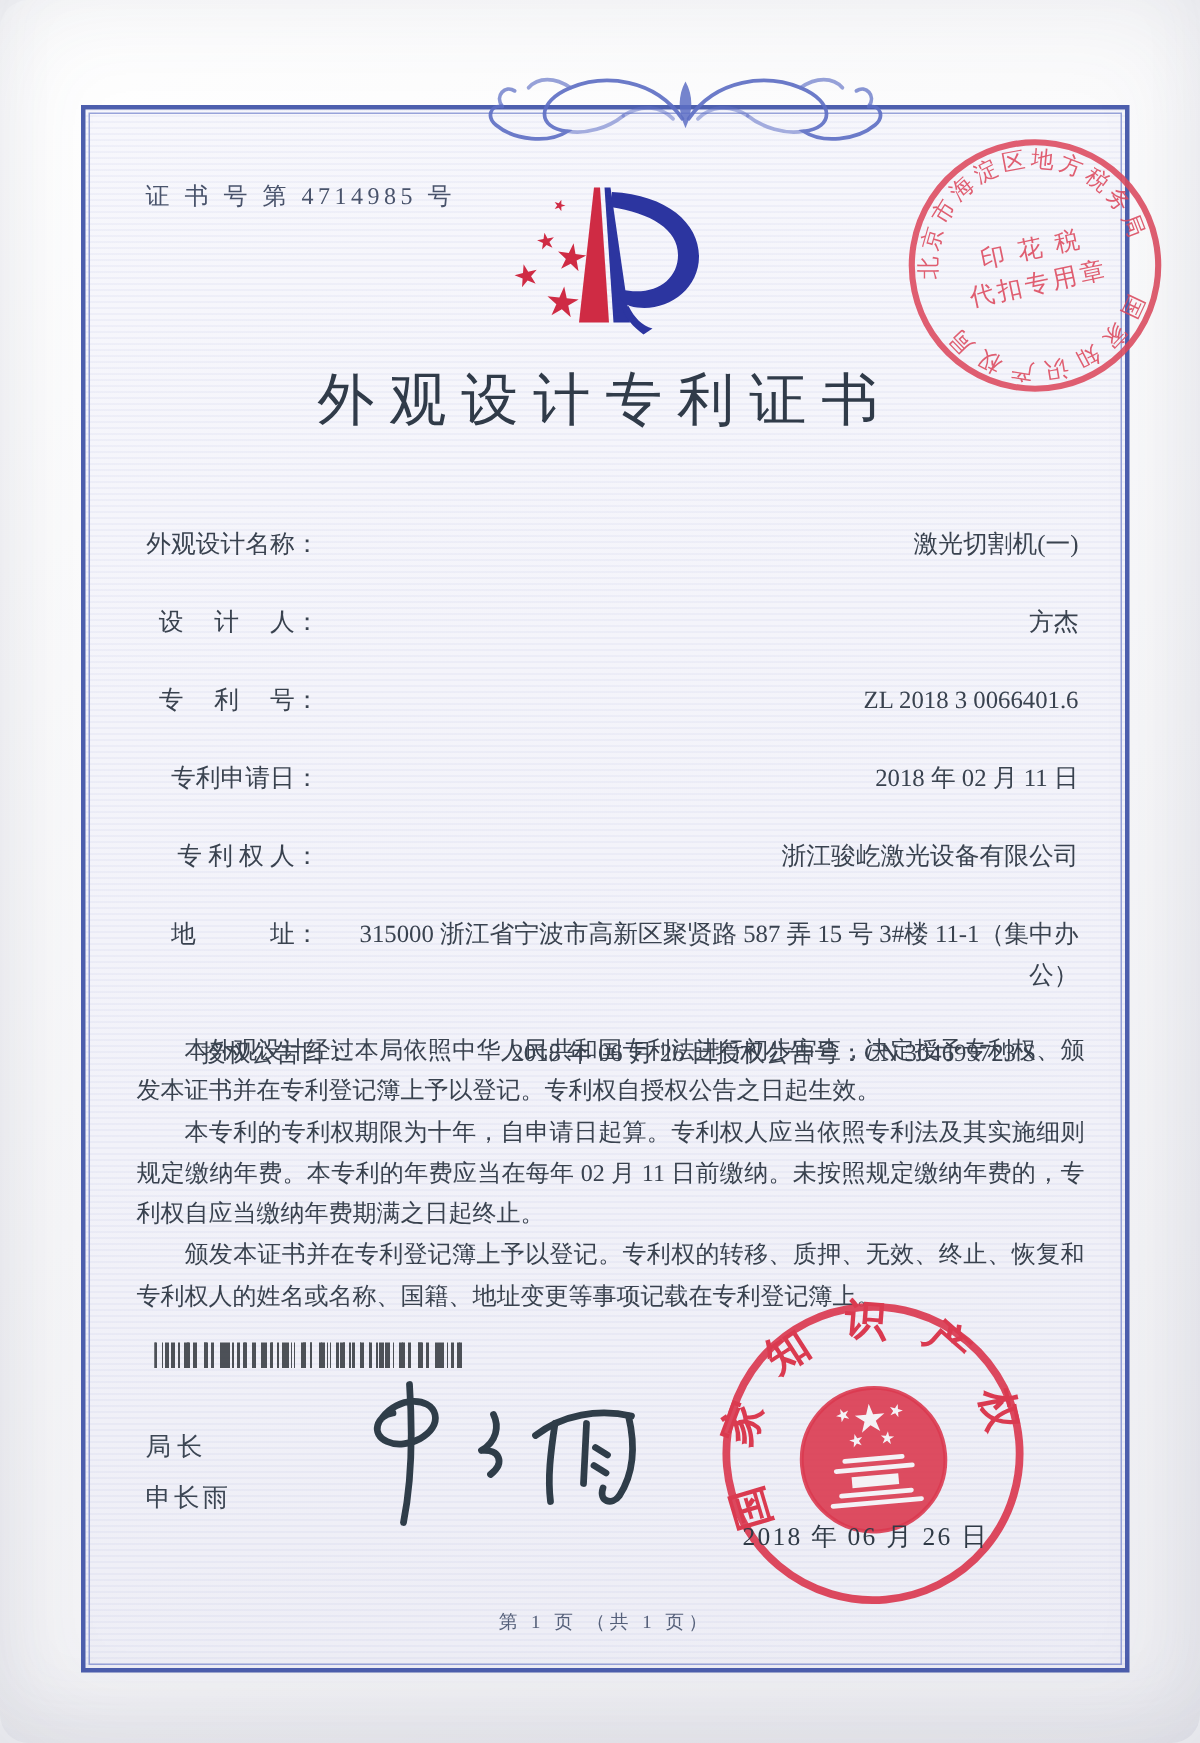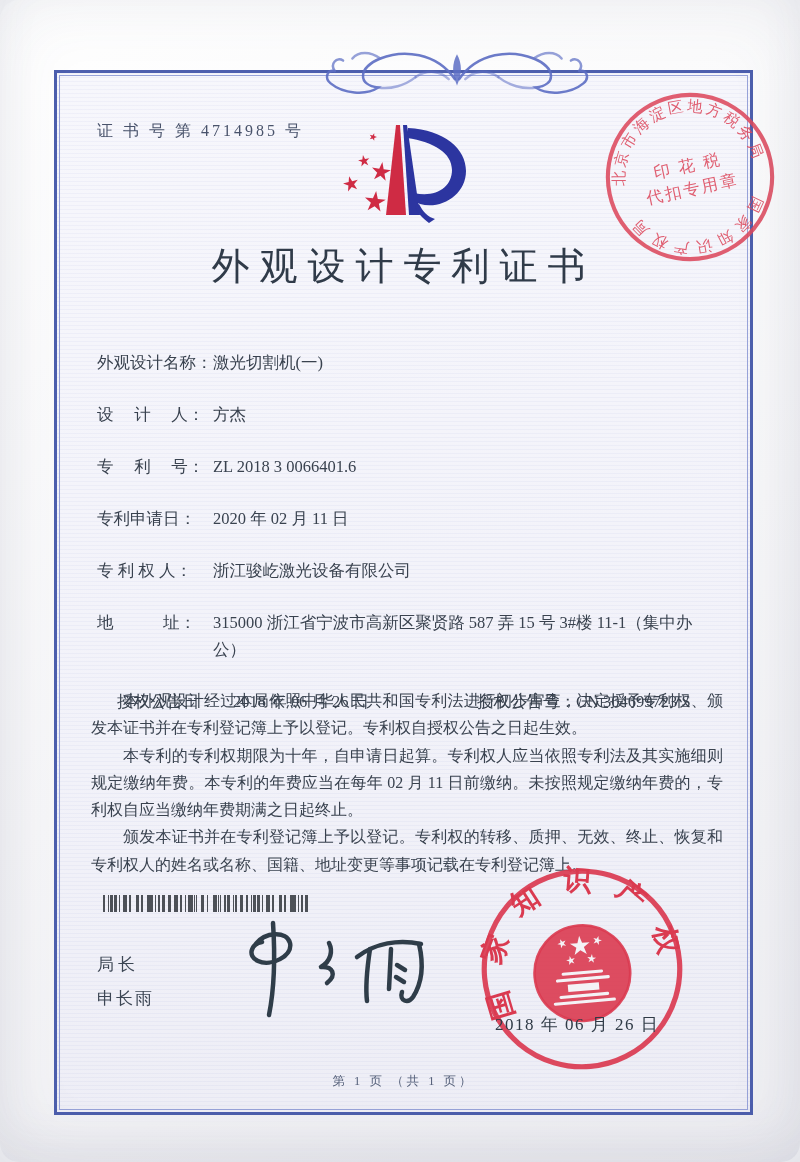--- a/index.html
+++ b/index.html
@@ -31,21 +31,21 @@
   }
   .abs{position:absolute;}
   .certno{
     left:40px;top:48px;font-size:16px;color:#49536b;letter-spacing:3px;
   }
   .title{
     left:0;right:0;top:168px;text-align:center;
     font-size:38px;font-weight:400;color:#303b49;letter-spacing:10px;
   }
   .rows{left:40px;top:276px;width:622px;font-size:16.5px;color:#39424f;}
-  .frow{line-height:27px;margin-bottom:25px;display:flex;align-items:flex-start;}
+  .frow{line-height:27px;margin-bottom:25px;display:flex;align-items:flex-start;text-align:right;}
   .frow .flabel{flex:0 0 116px;white-space:nowrap;}
   .frow .fvalue{flex:1 1 auto;}
   .frow-split{display:flex;}
   .frow-split .left{flex:0 0 360px;display:flex;margin-left:20px;}
   .frow-split .right{display:flex;white-space:nowrap;}
   .paras{left:34px;top:614px;width:632px;font-size:16px;line-height:27.3px;
     color:#39424f;text-align:justify;}
   .paras p{margin:0;text-indent:2em;}
   .barcode{
     left:46px;top:822px;width:206px;height:17px;opacity:.82;
@@ -140,21 +140,21 @@
       <div class="frow">
         <span class="flabel">设　 计　 人：</span>
         <span class="fvalue">方杰</span>
       </div>
       <div class="frow">
         <span class="flabel">专　 利　 号：</span>
         <span class="fvalue">ZL 2018 3 0066401.6</span>
       </div>
       <div class="frow">
         <span class="flabel">专利申请日：</span>
-        <span class="fvalue">2020 年 02 月 11 日</span>
+        <span class="fvalue">2018 年 02 月 11 日</span>
       </div>
       <div class="frow">
         <span class="flabel">专 利 权 人：</span>
         <span class="fvalue">浙江骏屹激光设备有限公司</span>
       </div>
       <div class="frow">
         <span class="flabel">地　　　址：</span>
         <span class="fvalue">315000 浙江省宁波市高新区聚贤路 587 弄 15 号 3#楼 11-1（集中办公）</span>
       </div>
       <div class="frow frow-split">

